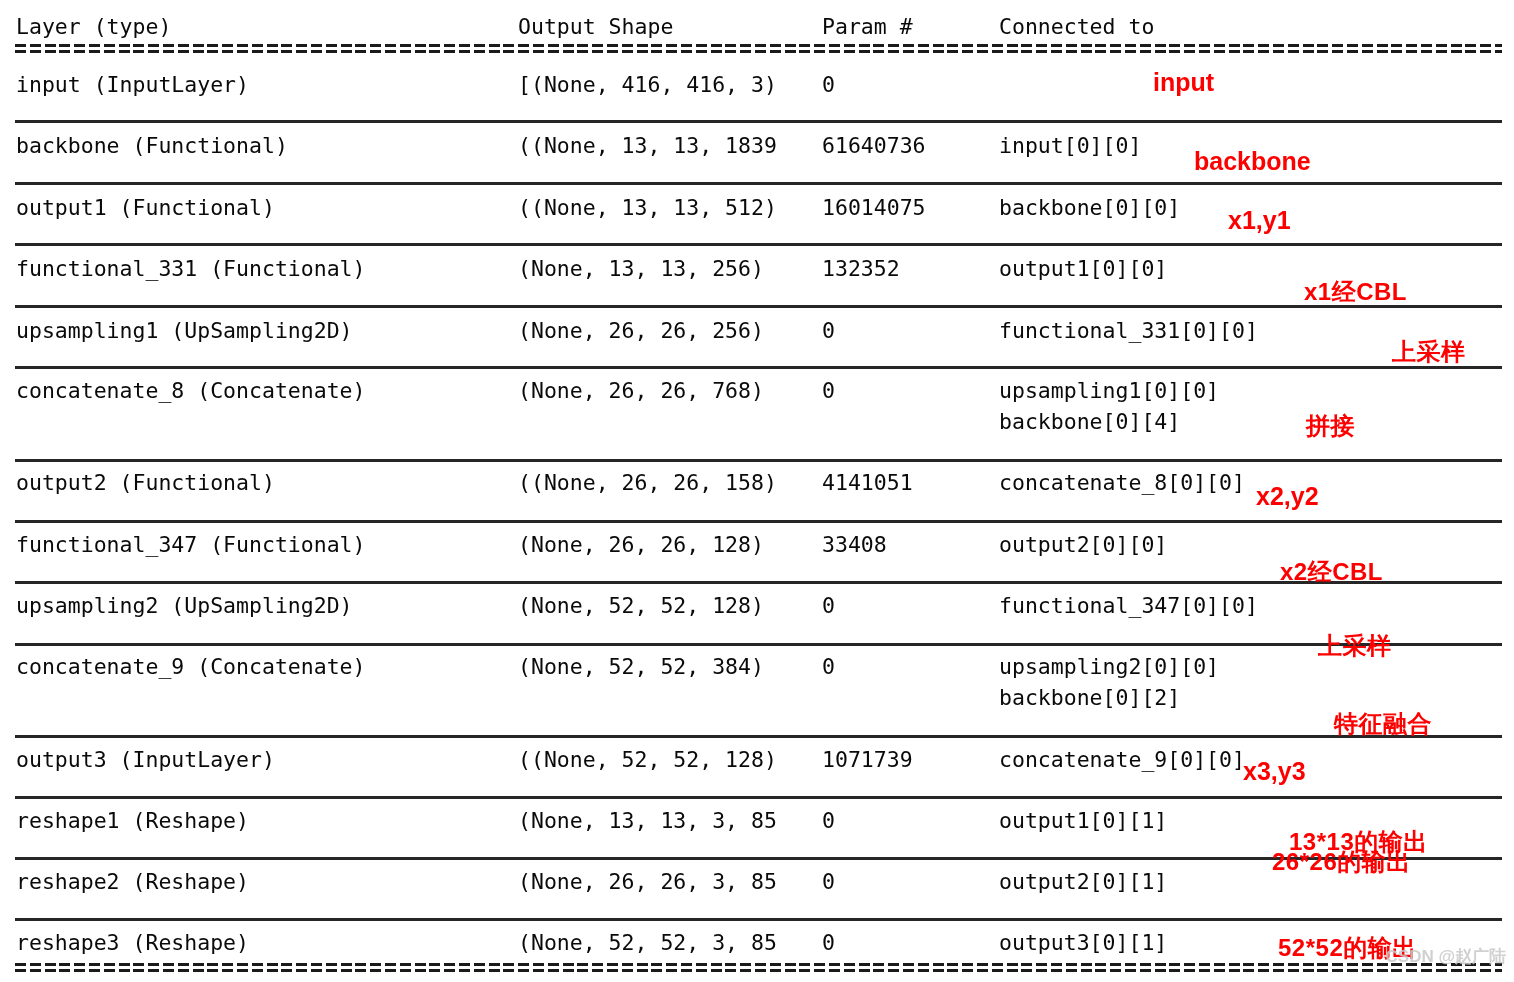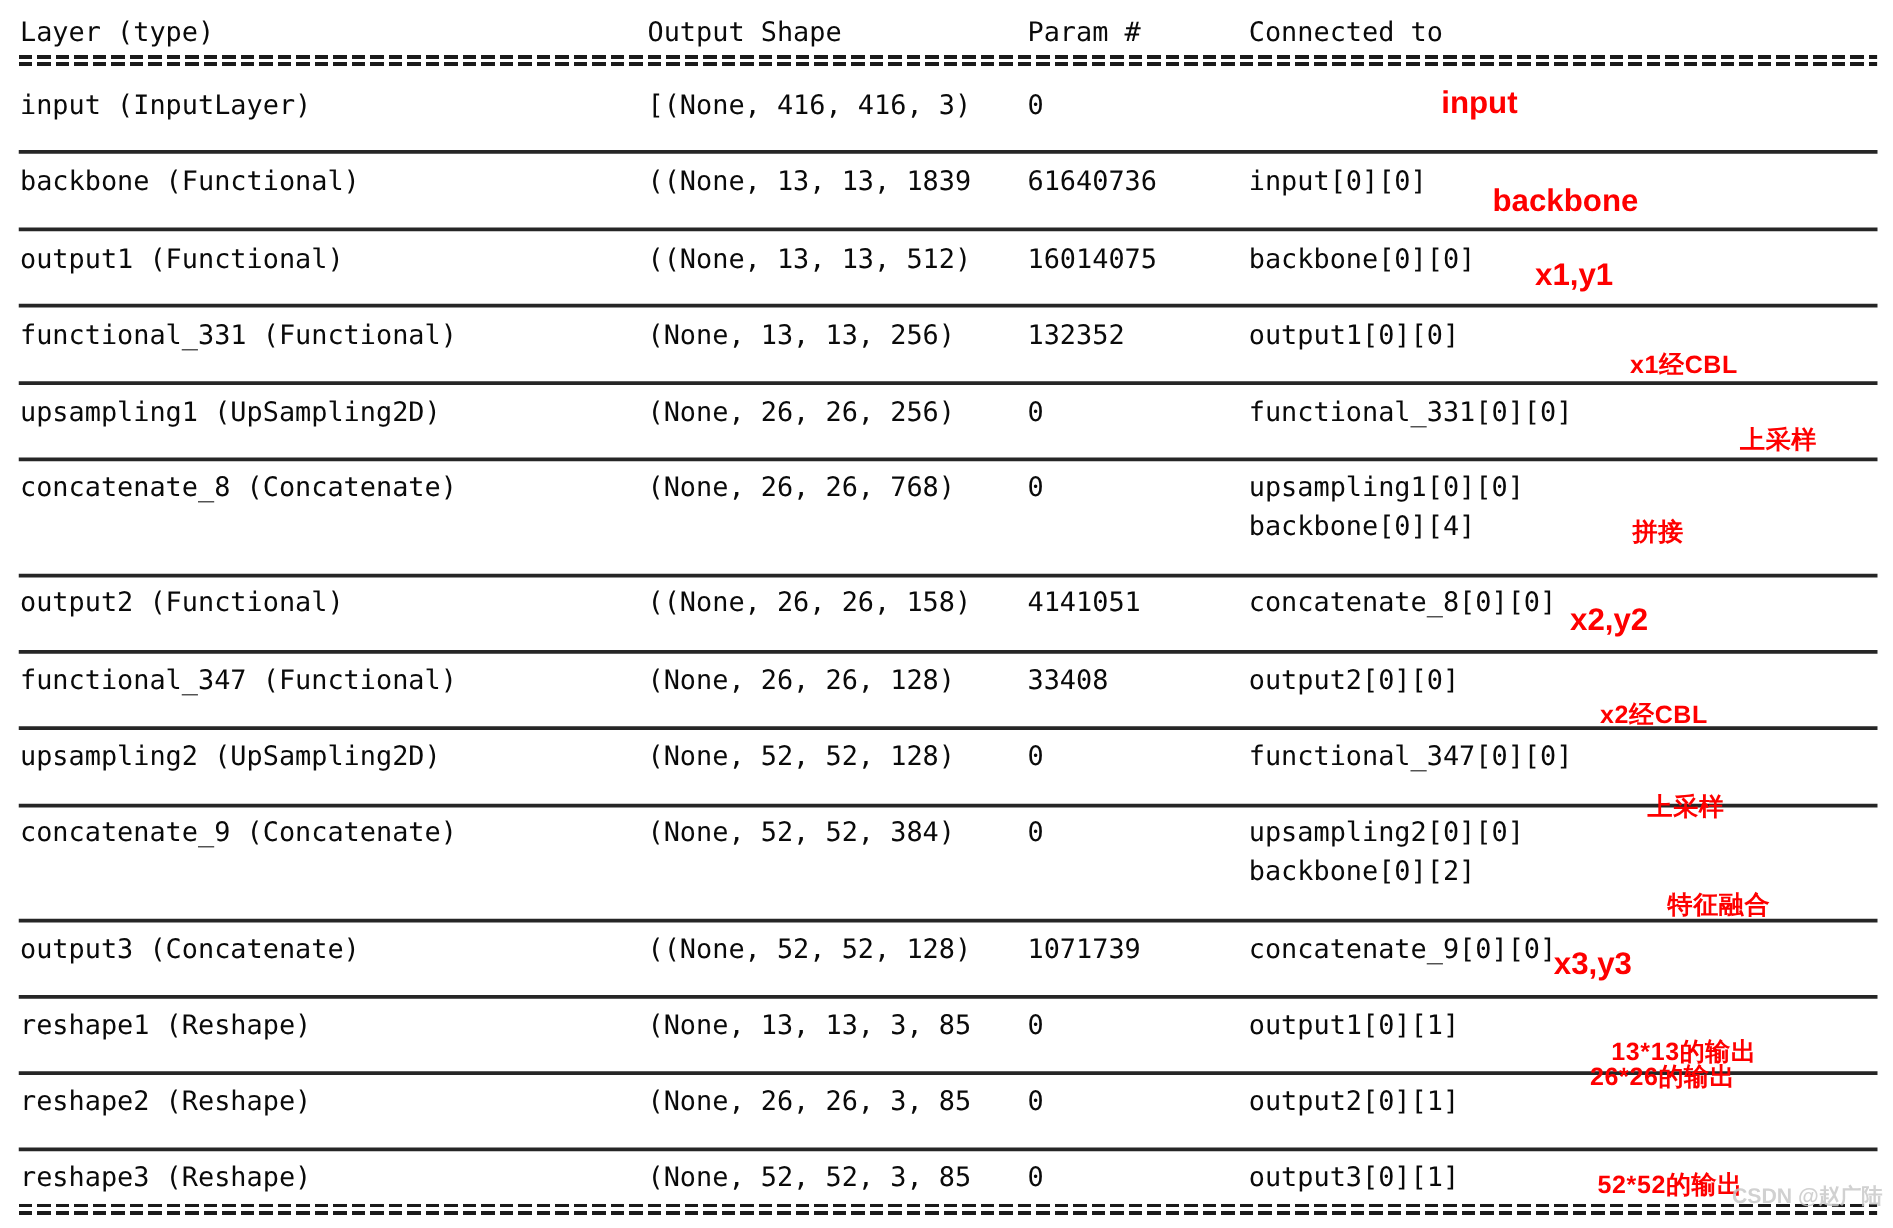--- a/index.html
+++ b/index.html
@@ -80,21 +80,21 @@
   
   .anno {
     position: absolute;
     color: #fe0000;
     font-family: "Liberation Sans", "DejaVu Sans", sans-serif;
     font-weight: 700;
     font-size: 25px;
     line-height: 28px;
     white-space: nowrap;
   }
-  .anno.cn { font-size: 20px; letter-spacing: 0.5px; }
+  .anno.cn { font-size: 24px; letter-spacing: 0.5px; }
 
   
   #watermark {
     position: absolute;
     right: 8px;
     bottom: 14px;
     color: #c9c9c9;
     font-family: "Liberation Sans", "DejaVu Sans", sans-serif;
     font-size: 17px;
     font-weight: 600;
@@ -133,21 +133,21 @@
       <div class="mono-row" style="top: 72px;"><span class="cell c-layer">input (InputLayer)</span><span class="cell c-shape">[(None, 416, 416, 3)</span><span class="cell c-param">0</span><span class="cell c-conn"></span></div>
       <div class="mono-row" style="top: 133px;"><span class="cell c-layer">backbone (Functional)</span><span class="cell c-shape">((None, 13, 13, 1839</span><span class="cell c-param">61640736</span><span class="cell c-conn">input[0][0]</span></div>
       <div class="mono-row" style="top: 195px;"><span class="cell c-layer">output1 (Functional)</span><span class="cell c-shape">((None, 13, 13, 512)</span><span class="cell c-param">16014075</span><span class="cell c-conn">backbone[0][0]</span></div>
       <div class="mono-row" style="top: 256px;"><span class="cell c-layer">functional_331 (Functional)</span><span class="cell c-shape">(None, 13, 13, 256)</span><span class="cell c-param">132352</span><span class="cell c-conn">output1[0][0]</span></div>
       <div class="mono-row" style="top: 318px;"><span class="cell c-layer">upsampling1 (UpSampling2D)</span><span class="cell c-shape">(None, 26, 26, 256)</span><span class="cell c-param">0</span><span class="cell c-conn">functional_331[0][0]</span></div>
       <div class="mono-row" style="top: 378px;"><span class="cell c-layer">concatenate_8 (Concatenate)</span><span class="cell c-shape">(None, 26, 26, 768)</span><span class="cell c-param">0</span><span class="cell c-conn">upsampling1[0][0]</span><span class="cell c-conn" style="top: 31px;">backbone[0][4]</span></div>
       <div class="mono-row" style="top: 470px;"><span class="cell c-layer">output2 (Functional)</span><span class="cell c-shape">((None, 26, 26, 158)</span><span class="cell c-param">4141051</span><span class="cell c-conn">concatenate_8[0][0]</span></div>
       <div class="mono-row" style="top: 532px;"><span class="cell c-layer">functional_347 (Functional)</span><span class="cell c-shape">(None, 26, 26, 128)</span><span class="cell c-param">33408</span><span class="cell c-conn">output2[0][0]</span></div>
       <div class="mono-row" style="top: 593px;"><span class="cell c-layer">upsampling2 (UpSampling2D)</span><span class="cell c-shape">(None, 52, 52, 128)</span><span class="cell c-param">0</span><span class="cell c-conn">functional_347[0][0]</span></div>
       <div class="mono-row" style="top: 654px;"><span class="cell c-layer">concatenate_9 (Concatenate)</span><span class="cell c-shape">(None, 52, 52, 384)</span><span class="cell c-param">0</span><span class="cell c-conn">upsampling2[0][0]</span><span class="cell c-conn" style="top: 31px;">backbone[0][2]</span></div>
-      <div class="mono-row" style="top: 747px;"><span class="cell c-layer">output3 (Concatenate)</span><span class="cell c-shape">((None, 52, 52, 128)</span><span class="cell c-param">1071739</span><span class="cell c-conn">concatenate_9[0][0]</span></div>
+      <div class="mono-row" style="top: 747px;"><span class="cell c-layer">output3 (InputLayer)</span><span class="cell c-shape">((None, 52, 52, 128)</span><span class="cell c-param">1071739</span><span class="cell c-conn">concatenate_9[0][0]</span></div>
       <div class="mono-row" style="top: 808px;"><span class="cell c-layer">reshape1 (Reshape)</span><span class="cell c-shape">(None, 13, 13, 3, 85</span><span class="cell c-param">0</span><span class="cell c-conn">output1[0][1]</span></div>
       <div class="mono-row" style="top: 869px;"><span class="cell c-layer">reshape2 (Reshape)</span><span class="cell c-shape">(None, 26, 26, 3, 85</span><span class="cell c-param">0</span><span class="cell c-conn">output2[0][1]</span></div>
       <div class="mono-row" style="top: 930px;"><span class="cell c-layer">reshape3 (Reshape)</span><span class="cell c-shape">(None, 52, 52, 3, 85</span><span class="cell c-param">0</span><span class="cell c-conn">output3[0][1]</span></div>
     </div>
 
   <div class="eqrule" style="top:963px"></div>
 </div>
 
 <div id="anno-host">
     <div class="anno" style="left: 1153px; top: 68px;">input</div>

